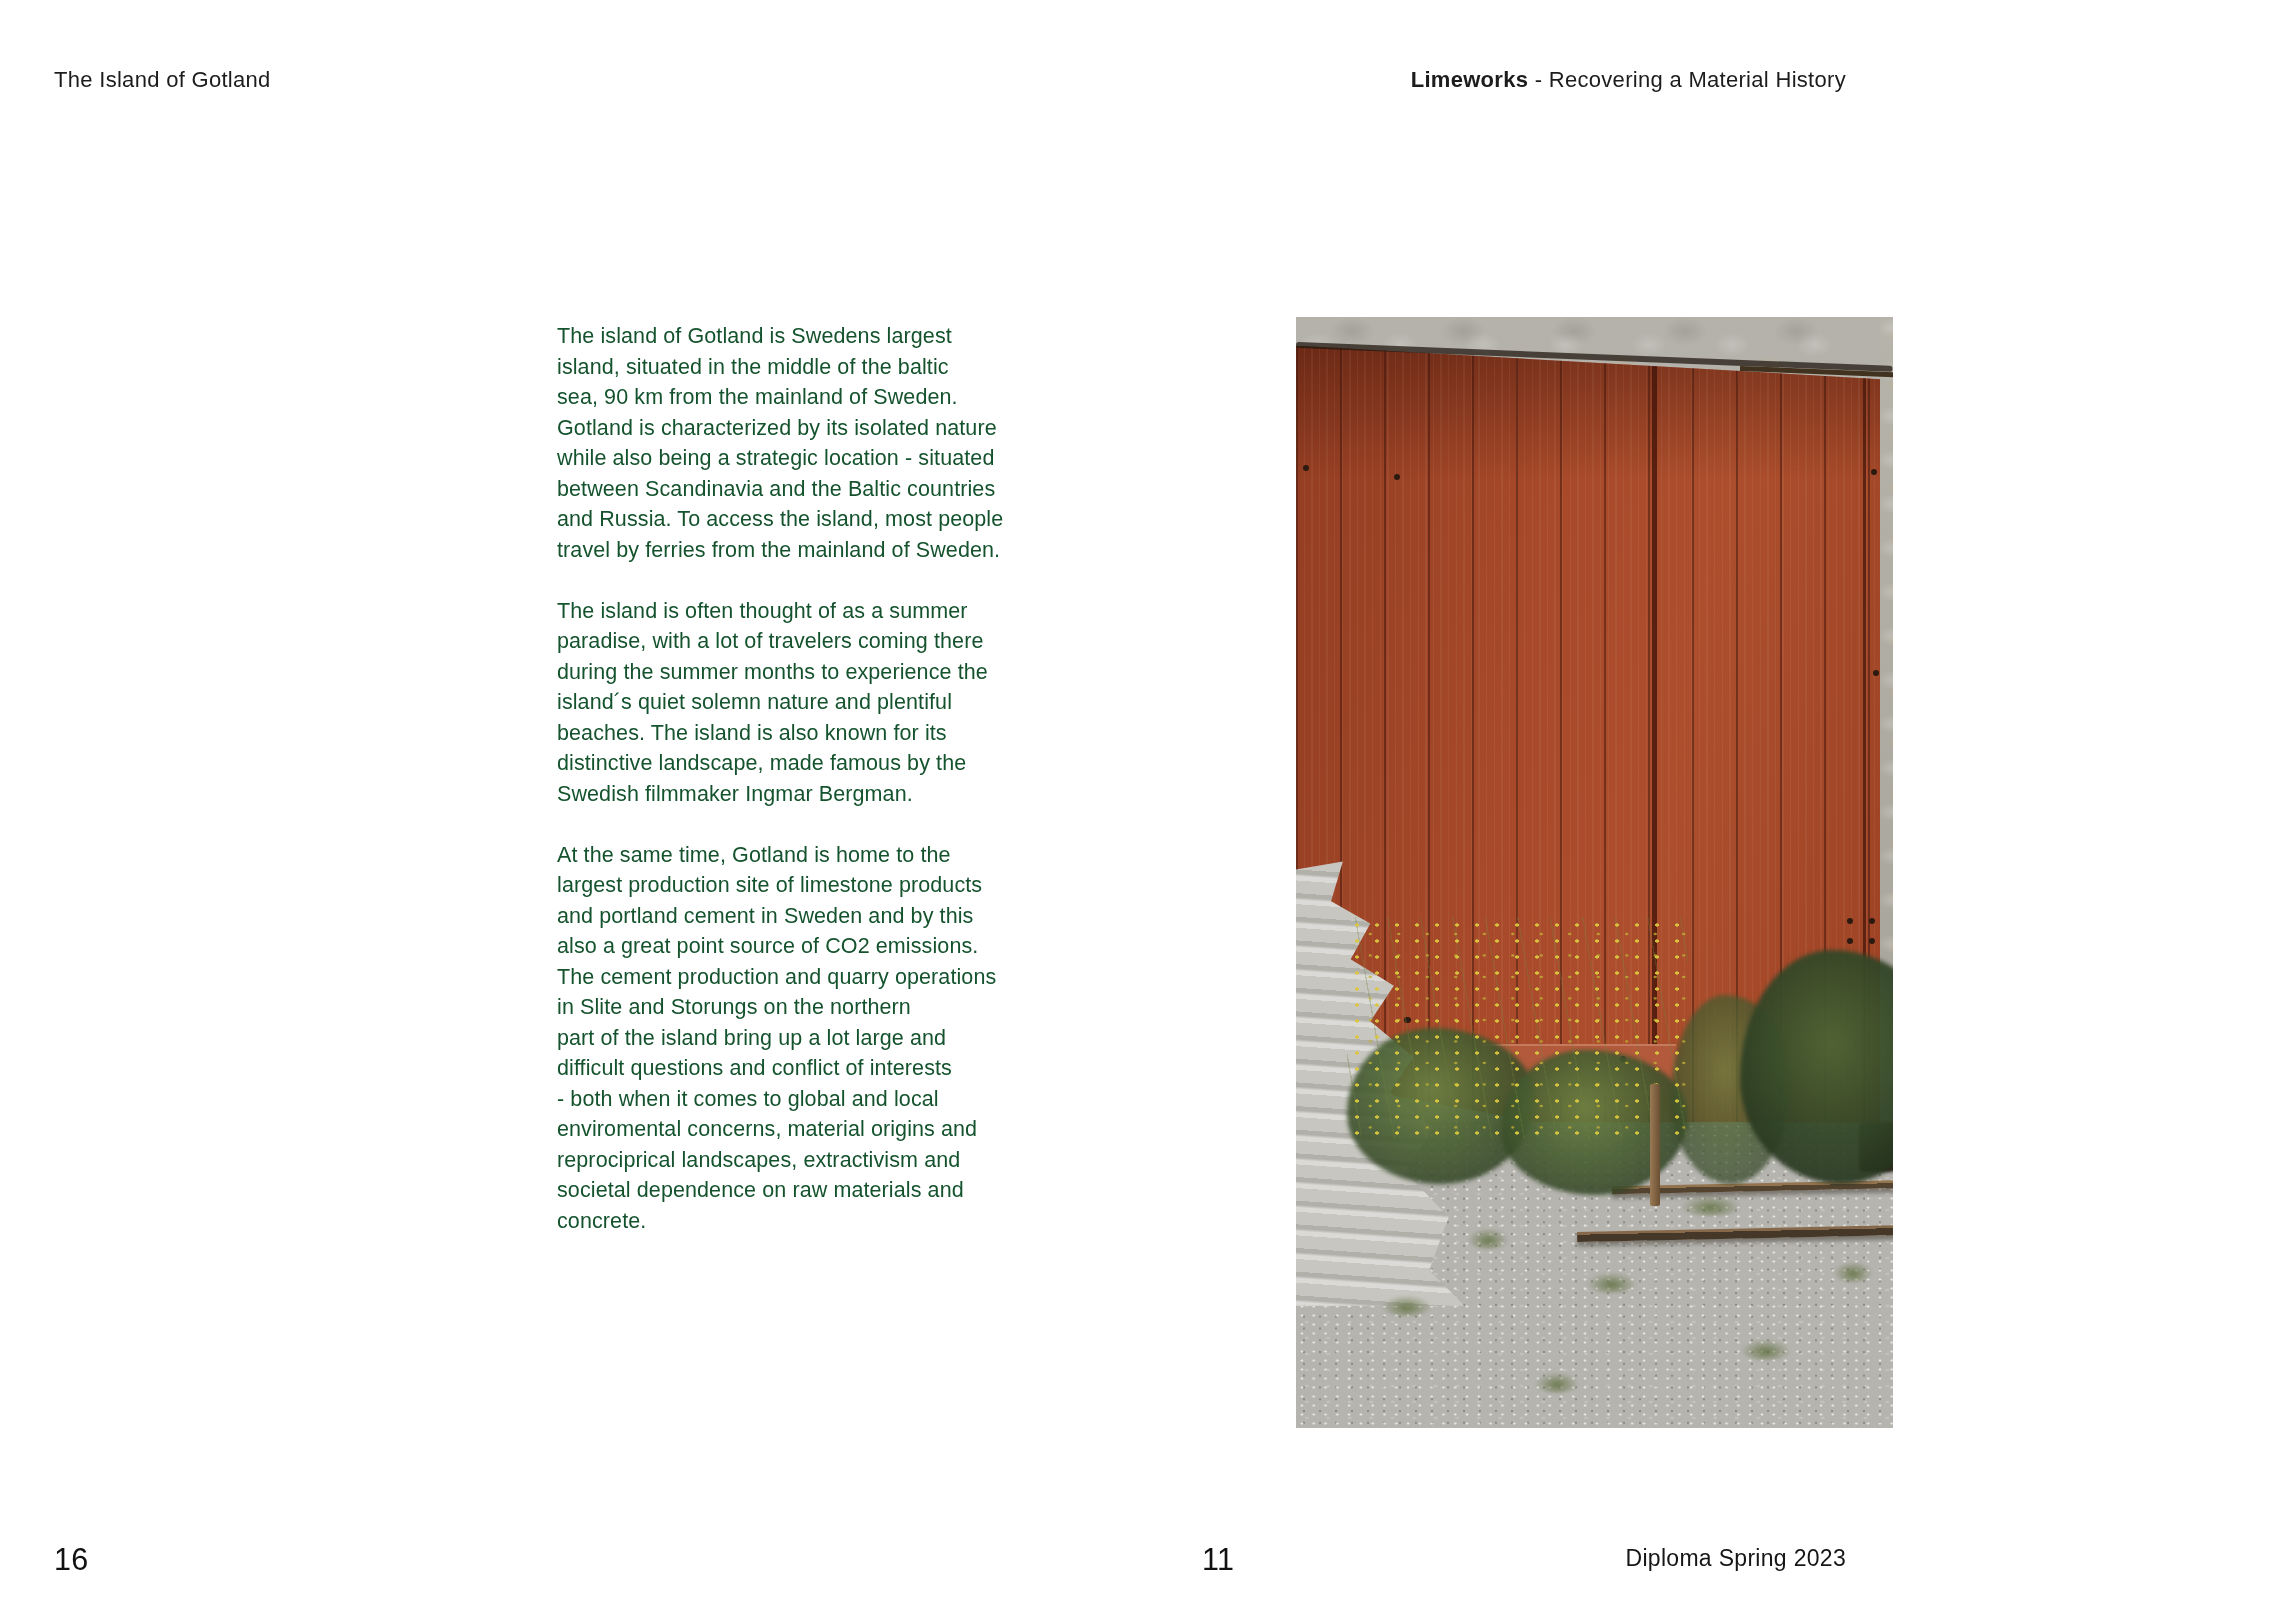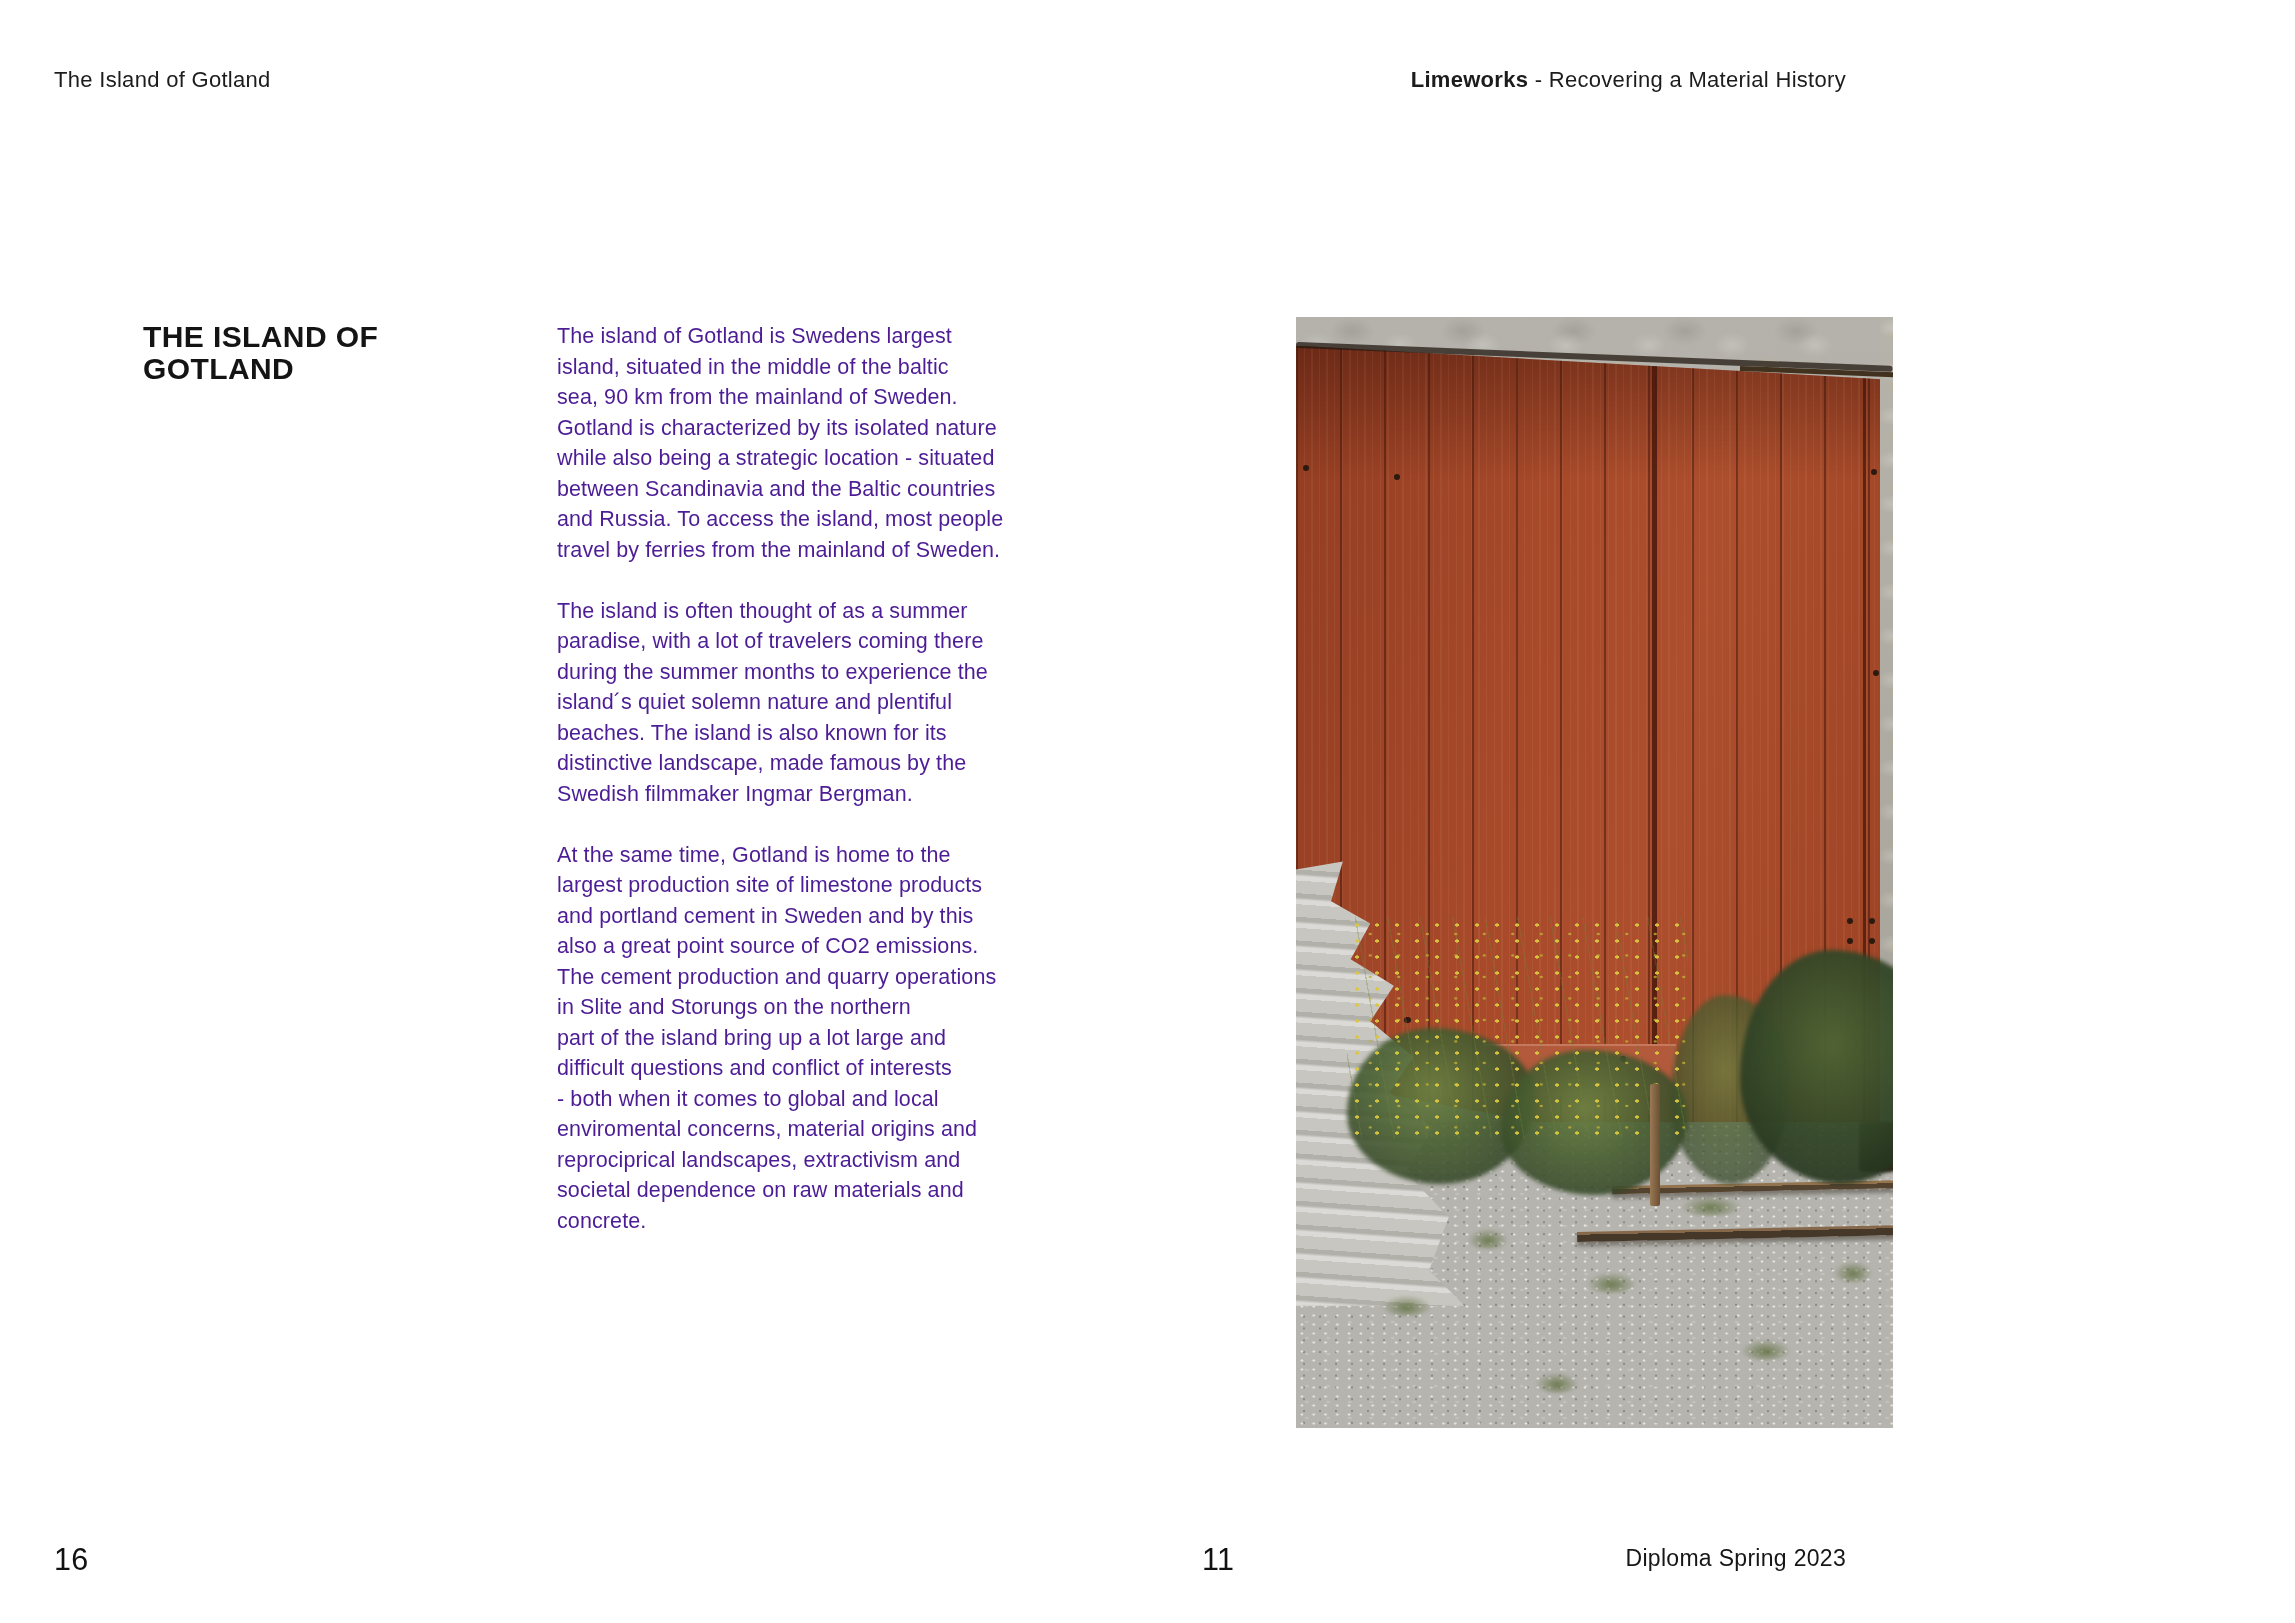--- a/index.html
+++ b/index.html
@@ -12,21 +12,21 @@
   .hdr-right{position:absolute;right:47px;top:67px;font-size:22px;letter-spacing:0.3px;text-align:left;}
   .hdr-right .b{font-weight:700;}
   
   .title{
     position:absolute;left:143px;top:321px;margin:0;
     font-size:30px;line-height:32px;font-weight:700;letter-spacing:0.4px;
     color:#141414;white-space:pre-line;
   }
   
   .body-col{position:absolute;left:557px;top:321px;}
-  .body-col p{margin:0 0 30.5px 0;font-size:21.5px;line-height:30.5px;letter-spacing:0.1px;color:#4c1d95;white-space:pre;}
+  .body-col p{margin:0 0 30.5px 0;font-size:21.5px;line-height:30.5px;letter-spacing:0.1px;color:#14532d;white-space:pre;}
   
   .pagenum{position:absolute;font-size:30.5px;letter-spacing:0.3px;color:#111;}
   .pn-left{left:54px;top:1542px;}
   .pn-right{left:1202px;top:1542px;}
   .ftr-right{position:absolute;right:47px;top:1545px;font-size:23px;letter-spacing:0.3px;color:#161616;}
 
   
   .photo{
     position:absolute;left:1296px;top:317px;width:853px;height:1111px;overflow:hidden;
     background-color:#b2b0a8;
@@ -139,22 +139,20 @@
 </style>
 </head>
 <body>
 
 <div class="page">
 
   <div class="hdr-left">The Island of Gotland</div>
 
   <div class="hdr-right"><span class="b">Limeworks</span><span> - Recovering a Material History</span></div>
 
-  <h1 class="title">THE ISLAND OF
-GOTLAND</h1>
 
   <div class="body-col">
     <p>The island of Gotland is Swedens largest
 island, situated in the middle of the baltic
 sea, 90 km from the mainland of Sweden.
 Gotland is characterized by its isolated nature
 while also being a strategic location - situated
 between Scandinavia and the Baltic countries
 and Russia. To access the island, most people
 travel by ferries from the mainland of Sweden.</p>

